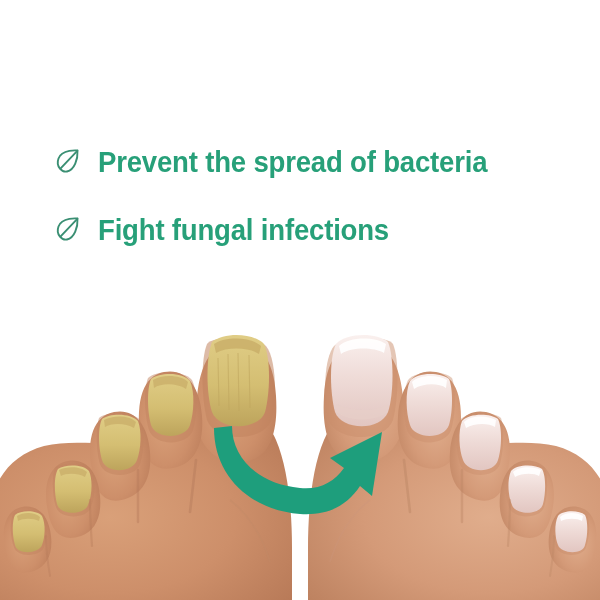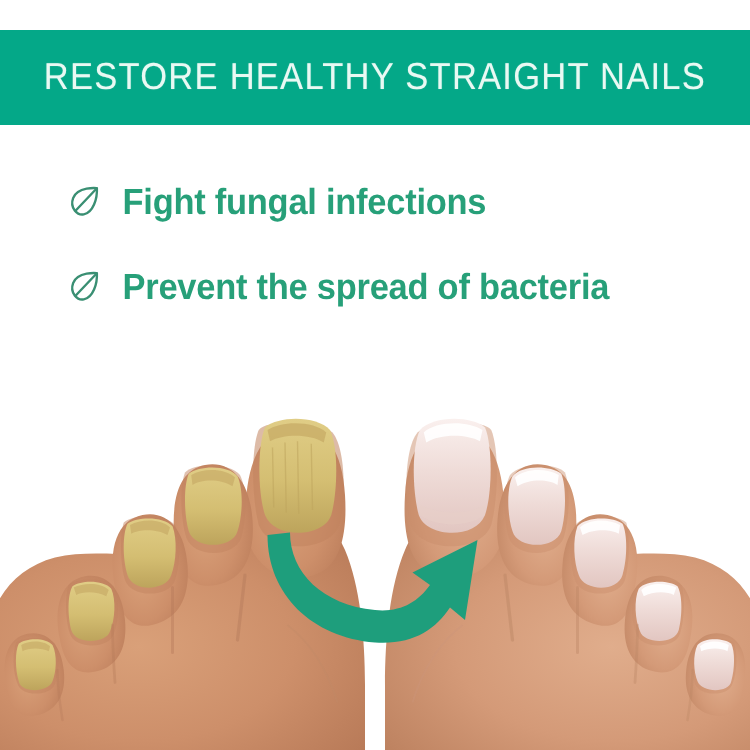--- a/index.html
+++ b/index.html
@@ -87,45 +87,42 @@
     width: 600px;
     height: 300px;
   }
   .feet svg { display: block; }
 </style>
 </head>
 <body>
 
 <div id="poster">
 
-  <div class="banner">
-    <div class="banner-title">RESTORE HEALTHY STRAIGHT NAILS</div>
-  </div>
 
   <div class="benefits">
 
+
+    <div class="benefit-row">
+      <span class="leaf-wrap">
+        <svg width="34" height="34" viewBox="0 0 34 34">
+          <path d="M26.5 5.5 C26.5 5.5 11 4 7.5 13.5 C4.6 21.4 11 27.5 16 26.5 C23.5 25 27 14 26.5 5.5 Z" fill="none" stroke="#3a8f73" stroke-width="1.9" stroke-linejoin="round"></path>
+          <path d="M26.3 5.8 L9.4 23.6" fill="none" stroke="#3a8f73" stroke-width="1.9" stroke-linecap="round"></path>
+        </svg>
+      </span>
+      <span class="benefit-label">Prevent the spread of bacteria</span>
+    </div>
 
     <div class="benefit-row">
       <span class="leaf-wrap">
         <svg width="34" height="34" viewBox="0 0 34 34">
           <path d="M26.5 5.5 C26.5 5.5 11 4 7.5 13.5 C4.6 21.4 11 27.5 16 26.5 C23.5 25 27 14 26.5 5.5 Z" fill="none" stroke="#3a8f73" stroke-width="1.9" stroke-linejoin="round"></path>
           <path d="M26.3 5.8 L9.4 23.6" fill="none" stroke="#3a8f73" stroke-width="1.9" stroke-linecap="round"></path>
         </svg>
       </span>
       <span class="benefit-label">Fight fungal infections</span>
-    </div>
-
-    <div class="benefit-row">
-      <span class="leaf-wrap">
-        <svg width="34" height="34" viewBox="0 0 34 34">
-          <path d="M26.5 5.5 C26.5 5.5 11 4 7.5 13.5 C4.6 21.4 11 27.5 16 26.5 C23.5 25 27 14 26.5 5.5 Z" fill="none" stroke="#3a8f73" stroke-width="1.9" stroke-linejoin="round"></path>
-          <path d="M26.3 5.8 L9.4 23.6" fill="none" stroke="#3a8f73" stroke-width="1.9" stroke-linecap="round"></path>
-        </svg>
-      </span>
-      <span class="benefit-label">Prevent the spread of bacteria</span>
     </div>
 
   </div>
 
   <div class="feet">
     <svg width="600" height="300" viewBox="0 0 600 300">
       <defs>
         <radialGradient id="skinL" cx="40%" cy="55%" r="75%">
           <stop offset="0%" stop-color="#d9a079"></stop>
           <stop offset="55%" stop-color="#cd8f6a"></stop>

